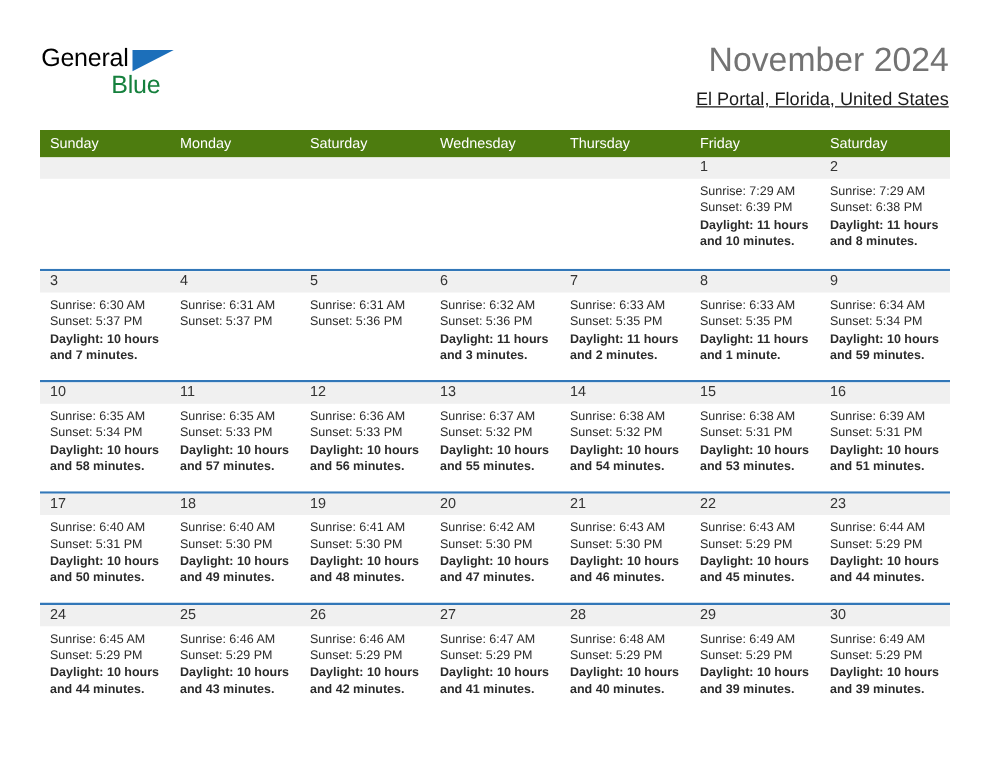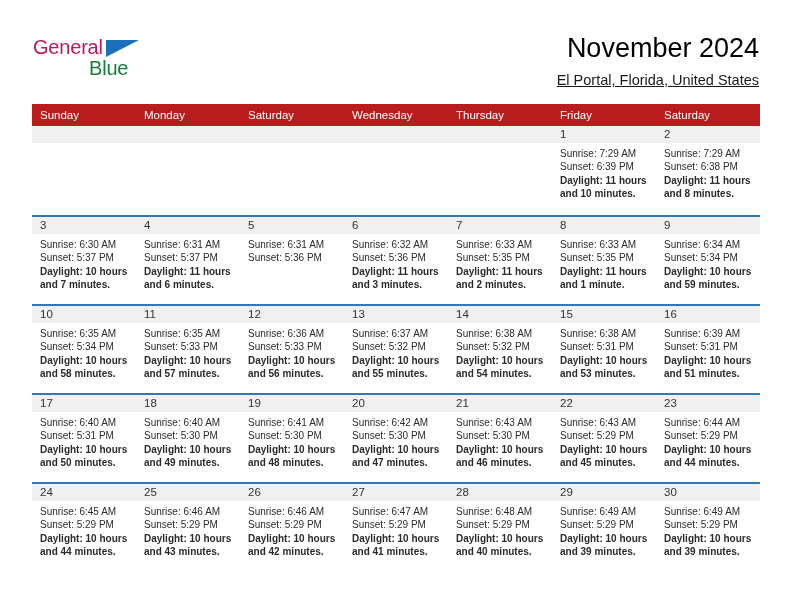--- a/index.html
+++ b/index.html
@@ -37,21 +37,21 @@
     top: 36px;
     width: 130px;
     height: 46px;
   }
   .logo-general {
     position: absolute;
     left: 0;
     top: 0;
     font-size: 20px;
     letter-spacing: -0.2px;
-    color: #be185d;
+    color: #000000;
     font-family: "Liberation Sans", sans-serif;
   }
   .logo-triangle {
     position: absolute;
     left: 73px;
     top: 4px;
     width: 0;
     height: 0;
     border-left: 33px solid #1c6fba;
     border-bottom: 17px solid transparent;
@@ -68,21 +68,21 @@
 
   .title-block {
     position: absolute;
     right: 33px;
     top: 32px;
     text-align: right;
   }
   .cal-title {
     font-size: 27px;
     font-weight: normal;
-    color: #000000;
+    color: #737373;
     line-height: 32px;
     white-space: nowrap;
   }
   .cal-subtitle {
     font-size: 14.5px;
     color: #1a1a1a;
     line-height: 20px;
     margin-top: 6px;
     white-space: nowrap;
     text-decoration: underline;
@@ -91,21 +91,21 @@
   
   .calendar {
     position: absolute;
     left: 32px;
     top: 104px;
     width: 728px;
   }
 
   .weekdays {
     display: flex;
-    background: #b91c1c;
+    background: #4d7c0f;
     height: 22px;
     align-items: center;
   }
   .weekday {
     flex: 1 1 0;
     color: #ffffff;
     font-size: 11.5px;
     line-height: 22px;
     padding-left: 8px;
     box-sizing: border-box;
@@ -236,21 +236,20 @@
           <div>Sunrise: 6:30 AM</div>
           <div>Sunset: 5:37 PM</div>
           <div class="wrap">Daylight: 10 hours and 7 minutes.</div>
         </div>
       </div>
       <div class="day">
         <div class="day-number">4</div>
         <div class="day-info">
           <div>Sunrise: 6:31 AM</div>
           <div>Sunset: 5:37 PM</div>
-          <div class="wrap">Daylight: 11 hours and 6 minutes.</div>
         </div>
       </div>
       <div class="day">
         <div class="day-number">5</div>
         <div class="day-info">
           <div>Sunrise: 6:31 AM</div>
           <div>Sunset: 5:36 PM</div>
         </div>
       </div>
       <div class="day">

